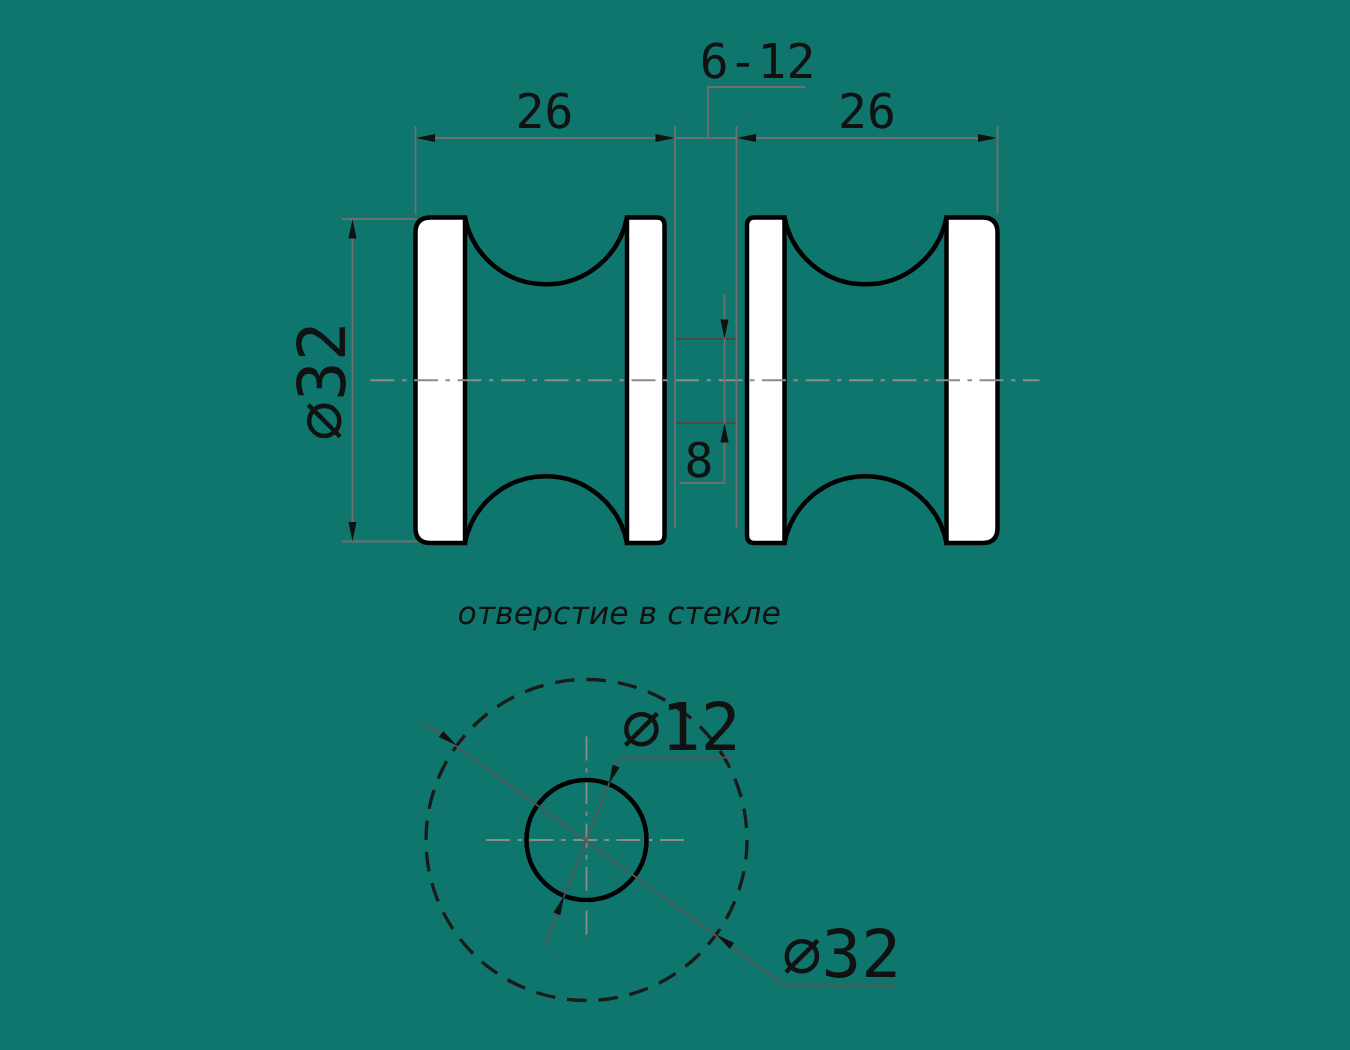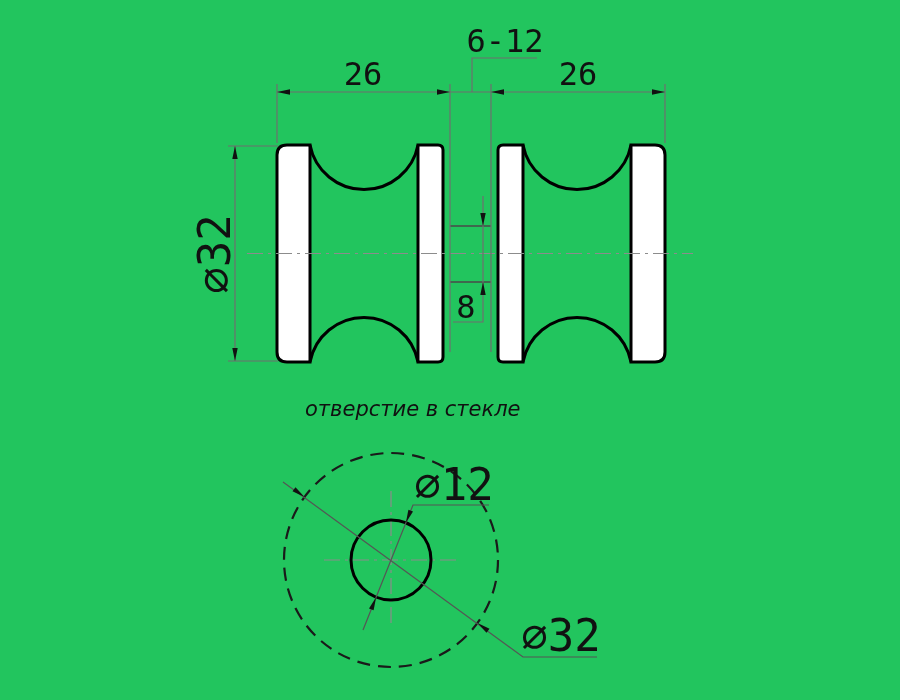--- a/index.html
+++ b/index.html
@@ -1,16 +1,16 @@
 <!DOCTYPE html>
 <html><head>
 <meta charset="utf-8">
 <style>
   html,body{margin:0;padding:0;background:#ffffff;}
-  .canvas{position:relative;width:900px;height:700px;background:#22c55e;overflow:hidden;}
+  .canvas{position:relative;width:900px;height:700px;background:#0f766e;overflow:hidden;}
   svg{display:block;}
   
   .outline{fill:#ffffff;stroke:#000000;stroke-width:3;}
   .thinline{fill:none;stroke:#6f6f6f;stroke-width:1.2;}
   .pinline{fill:none;stroke:#4a4a4a;stroke-width:1.3;}
   .leader{fill:none;stroke:#555555;stroke-width:1.2;}
   .centerline{fill:none;stroke:#8c8c8c;stroke-width:1.2;stroke-dasharray:16 5 3 5;}
   .dashedcircle{fill:none;stroke:#1a1a1a;stroke-width:2.2;stroke-dasharray:13 8;}
   .solidcircle{fill:none;stroke:#000000;stroke-width:3;}
   .arrow{fill:#111111;stroke:none;}

